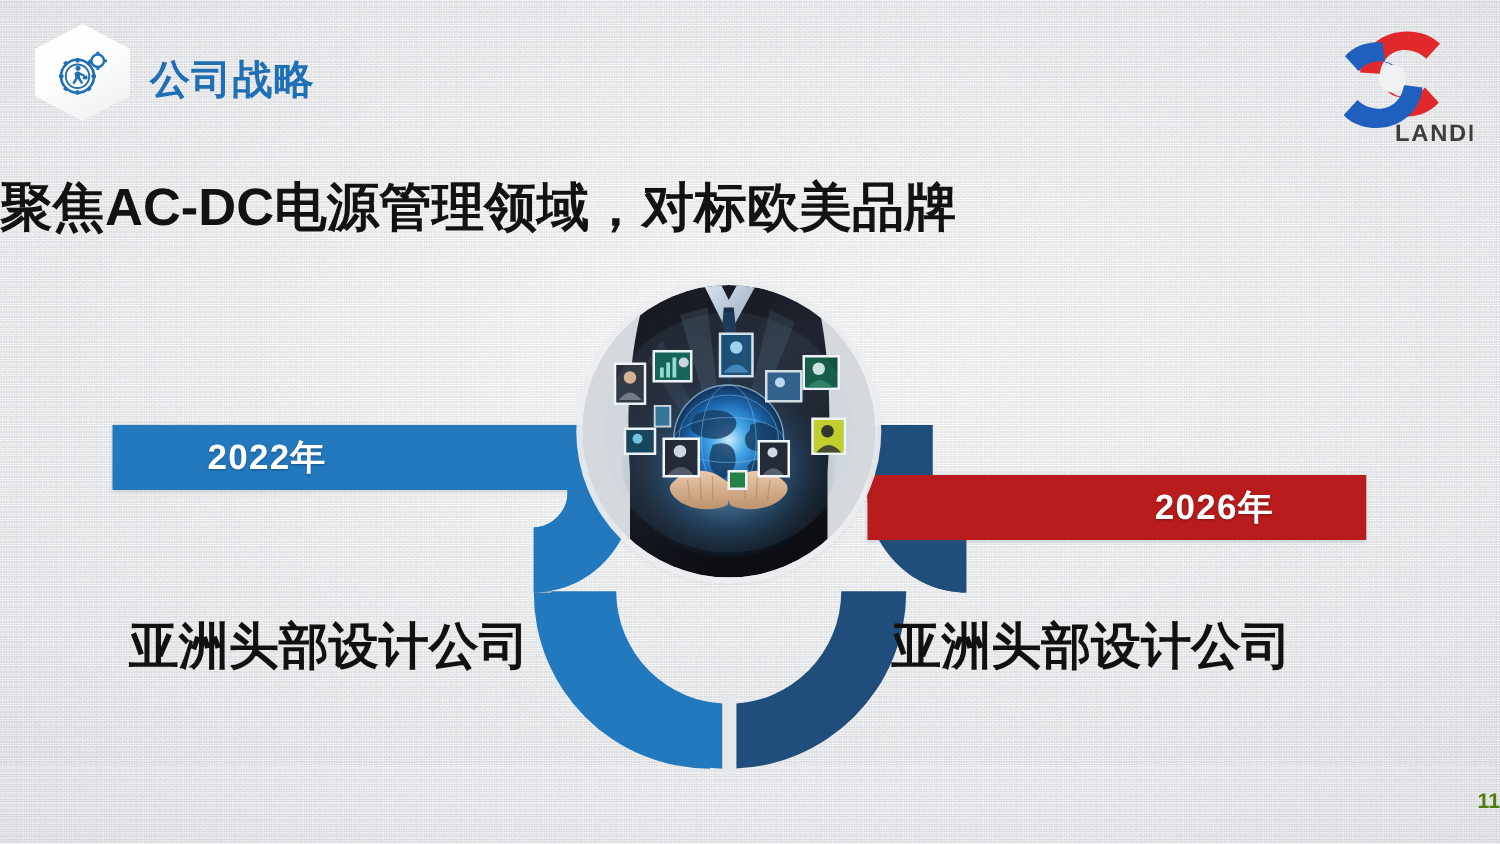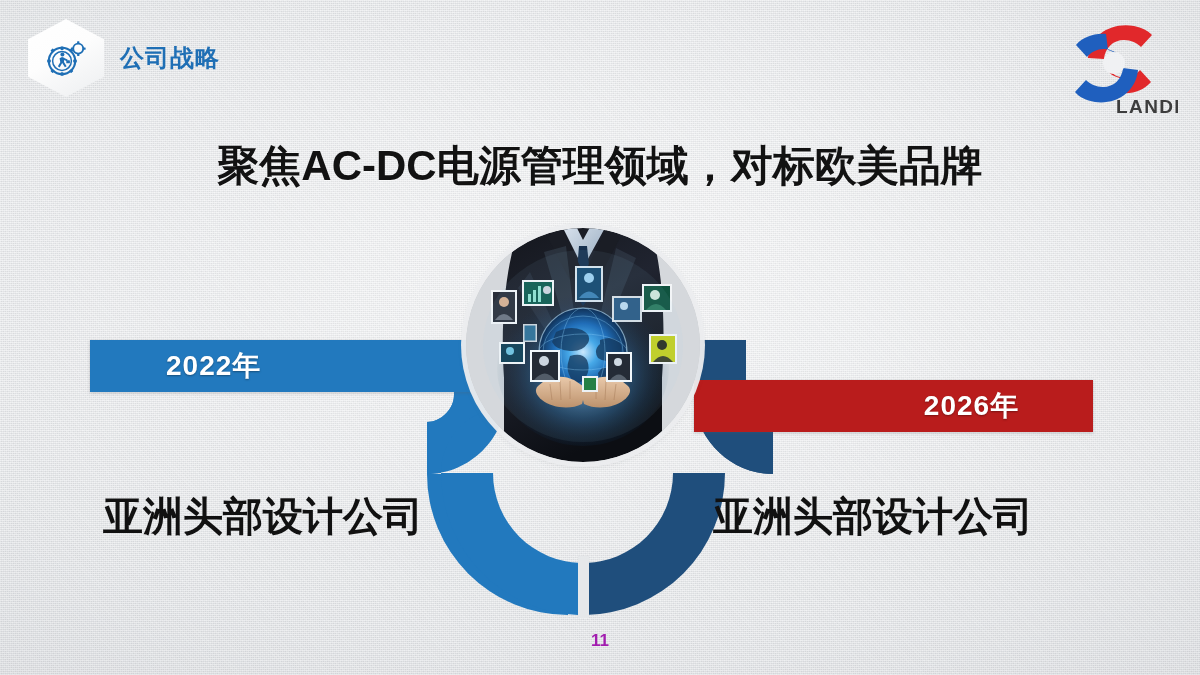--- a/index.html
+++ b/index.html
@@ -64,42 +64,42 @@
     position: absolute;
     left: 50%;
     top: 50%;
     transform: translate(-50%, -50%);
   }
 
   .header-title {
     position: absolute;
     left: 120px;
     top: 42px;
-    font-size: 24px;
+    font-size: 32px;
     font-weight: bold;
     color: #1f6fb5;
     letter-spacing: 1px;
     white-space: nowrap;
   }
 
   .brand-logo {
     position: absolute;
     right: 22px;
     top: 14px;
     width: 128px;
     height: 104px;
   }
 
   
   .main-title {
     position: absolute;
     left: 0;
     right: 0;
     top: 138px;
-    text-align: center;
+    text-align: left;
     font-size: 42px;
     font-weight: bold;
     color: #121212;
     letter-spacing: 0px;
     white-space: nowrap;
     text-shadow: 0 1px 0 rgba(255,255,255,.5);
   }
 
   
   .stage {
@@ -176,23 +176,23 @@
     border-radius: 50%;
     overflow: hidden;
   }
 
   
   .page-number {
     position: absolute;
     left: 0;
     right: 0;
     top: 631px;
-    text-align: center;
+    text-align: right;
     font-size: 17px;
-    color: #a21caf;
+    color: #4d7c0f;
     font-weight: bold;
   }
 </style>
 </head>
 <body>
 
 <div class="slide">
 
   <div class="bg-base"></div>
   <div class="bg-noise"></div>

